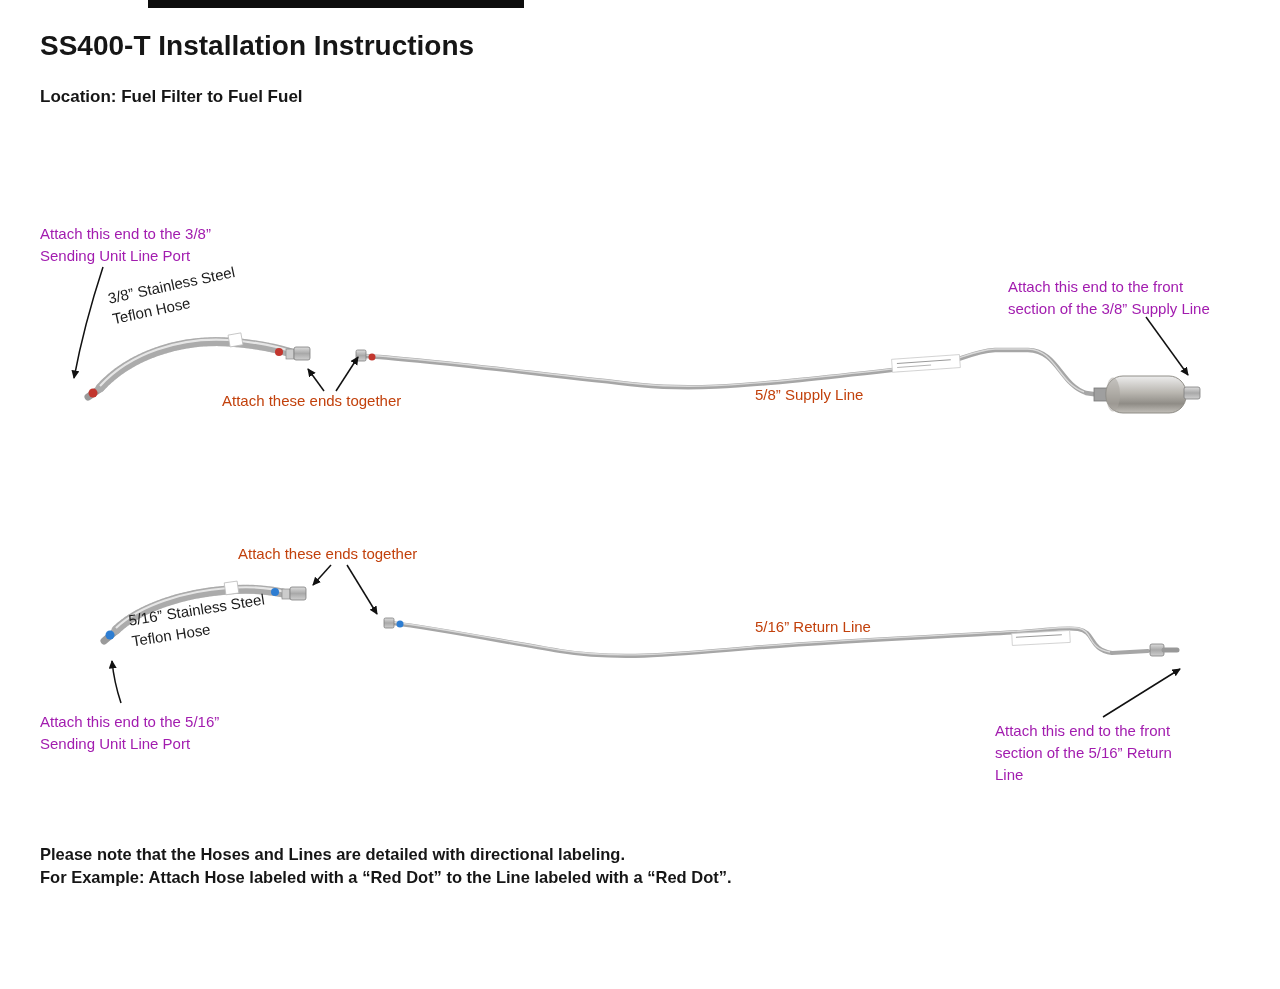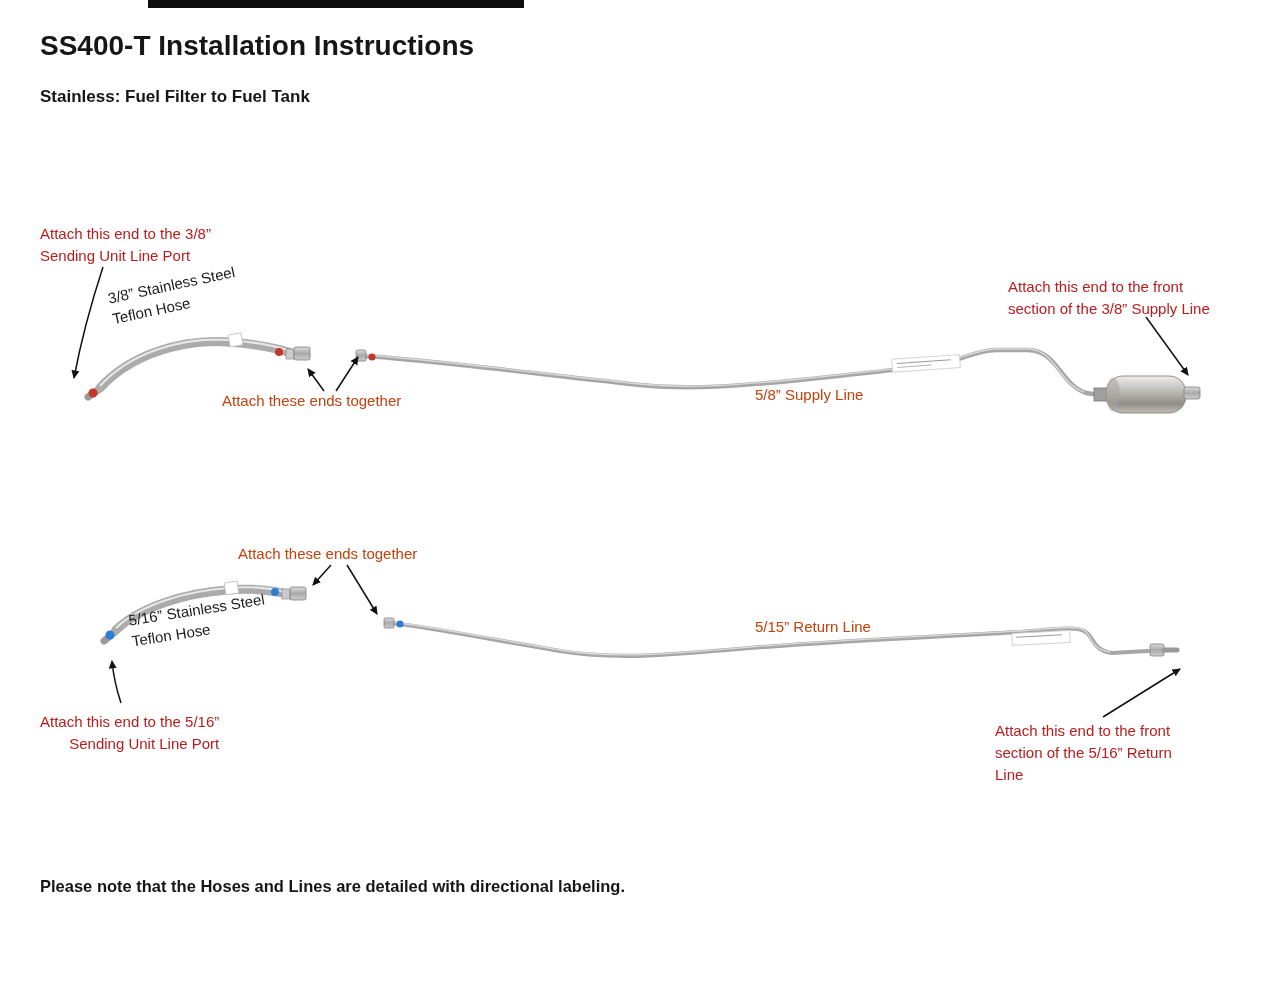--- a/index.html
+++ b/index.html
@@ -9,36 +9,36 @@
     background:#ffffff;
     font-family:"Liberation Sans", sans-serif;
     color:#111;
     overflow:hidden;
   }
   .abs{position:absolute;}
   .pre{white-space:pre-line;}
   .title{font-size:28px;font-weight:700;color:#161616;}
   .sub{font-size:17px;font-weight:700;color:#161616;}
   .body-bold{font-size:17.5px;font-weight:700;color:#161616;}
-  .ann{font-size:15px;line-height:22px;color:#b91c1c;}
+  .ann{font-size:15px;line-height:22px;color:#a21caf;}
   .lbl{font-size:15px;color:#c2410c;}
-  .note{font-size:16.5px;font-weight:700;color:#161616;line-height:23px;margin-top:32px;}
+  .note{font-size:16.5px;font-weight:700;color:#161616;line-height:23px;}
   .rot{white-space:pre;line-height:21px;font-size:15px;color:#1b1b1b;}
   #top-bar{left:148px;top:0;width:376px;height:8px;background:#0d0d0d;}
   svg{position:absolute;left:0;top:0;}
 </style>
 </head>
 <body>
 
 <div id="page">
 
   <div id="top-bar" class="abs"></div>
 
   <div class="abs title" style="left:40px;top:30px;">SS400-T Installation Instructions</div>
-  <div class="abs sub" style="left:40px;top:87px;">Stainless: Fuel Filter to Fuel Tank</div>
+  <div class="abs sub" style="left:40px;top:87px;">Location: Fuel Filter to Fuel Fuel</div>
 
   <svg width="1280" height="989" viewBox="0 0 1280 989">
     <defs>
       <marker id="arrow" markerWidth="10" markerHeight="9" refX="7.5" refY="4" orient="auto" markerUnits="userSpaceOnUse">
         <path d="M0,0 L8.5,4 L0,8 z" fill="#111"></path>
       </marker>
       <linearGradient id="metal" x1="0" y1="0" x2="0" y2="1">
         <stop offset="0" stop-color="#ededed"></stop>
         <stop offset="0.45" stop-color="#b9b6b0"></stop>
         <stop offset="0.75" stop-color="#8f8c86"></stop>
@@ -128,22 +128,23 @@
   <div class="abs rot" style="left:106px;top:288px;transform:rotate(-12deg);transform-origin:left top;">3/8” Stainless Steel
 Teflon Hose</div>
   <div class="abs lbl" style="left:222px;top:392px;">Attach these ends together</div>
   <div class="abs lbl" style="left:755px;top:386px;">5/8” Supply Line</div>
   <div class="abs ann pre" style="left:1008px;top:276px;">Attach this end to the front
 section of the 3/8” Supply Line</div>
 
   <div class="abs lbl" style="left:238px;top:545px;">Attach these ends together</div>
   <div class="abs rot" style="left:127px;top:610px;transform:rotate(-9deg);transform-origin:left top;">5/16” Stainless Steel
 Teflon Hose</div>
-  <div class="abs ann pre" style="left:40px;top:711px;text-align:right;">Attach this end to the 5/16”
+  <div class="abs ann pre" style="left:40px;top:711px;">Attach this end to the 5/16”
 Sending Unit Line Port</div>
-  <div class="abs lbl" style="left:755px;top:618px;">5/15” Return Line</div>
+  <div class="abs lbl" style="left:755px;top:618px;">5/16” Return Line</div>
   <div class="abs ann pre" style="left:995px;top:720px;">Attach this end to the front
 section of the 5/16” Return
 Line</div>
 
   <div class="abs note" style="left:40px;top:843px;">Please note that the Hoses and Lines are detailed with directional labeling.</div>
+  <div class="abs note" style="left:40px;top:866px;">For Example: Attach Hose labeled with a “Red Dot” to the Line labeled with a “Red Dot”.</div>
 
 </div>
 
 </body></html>

